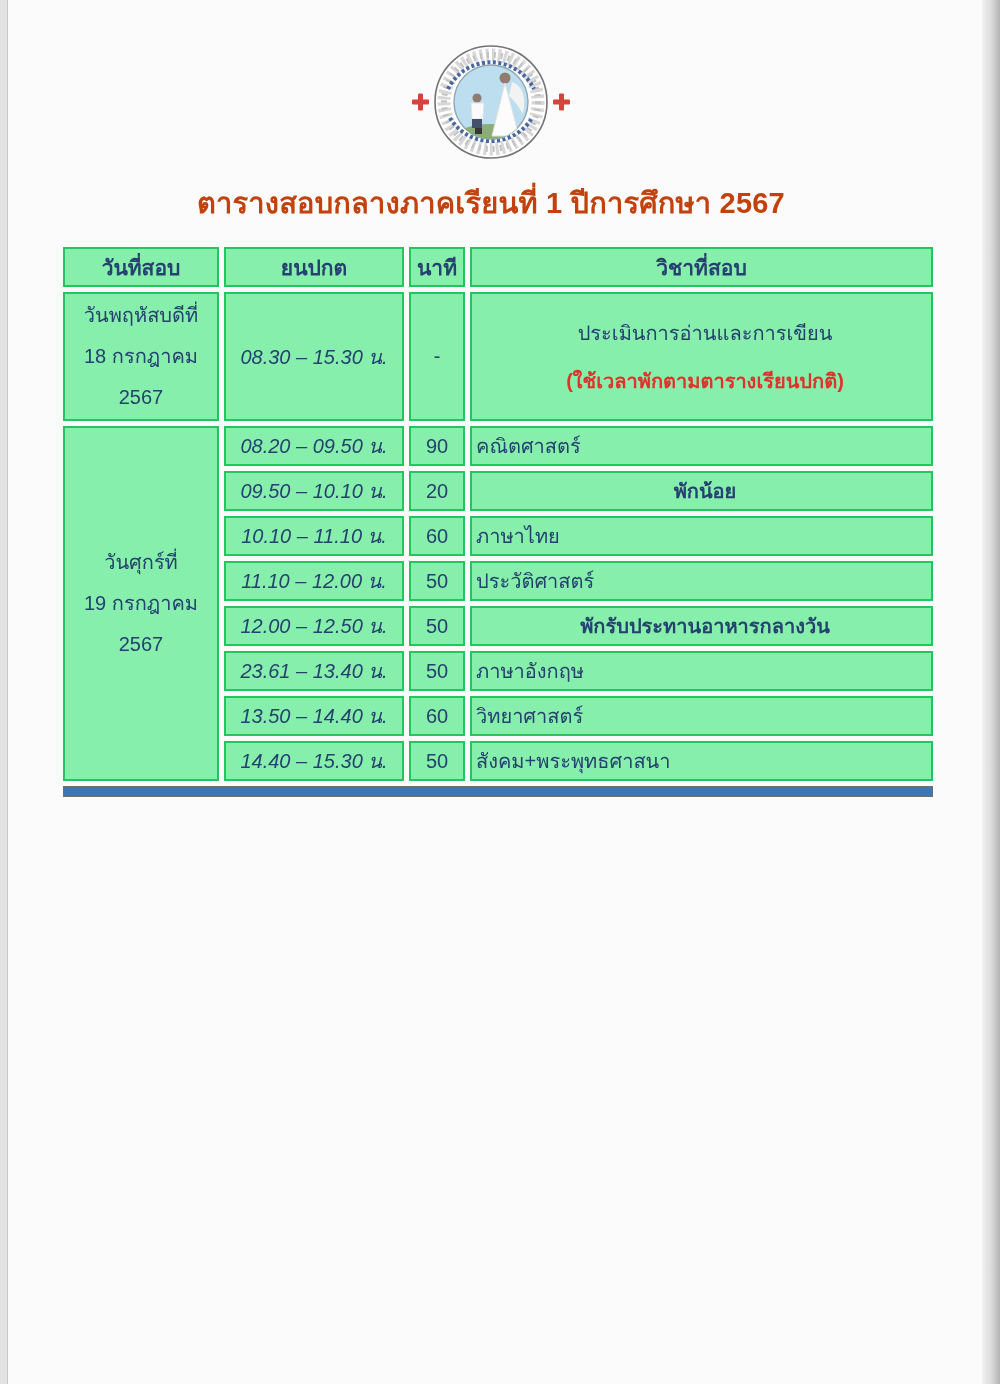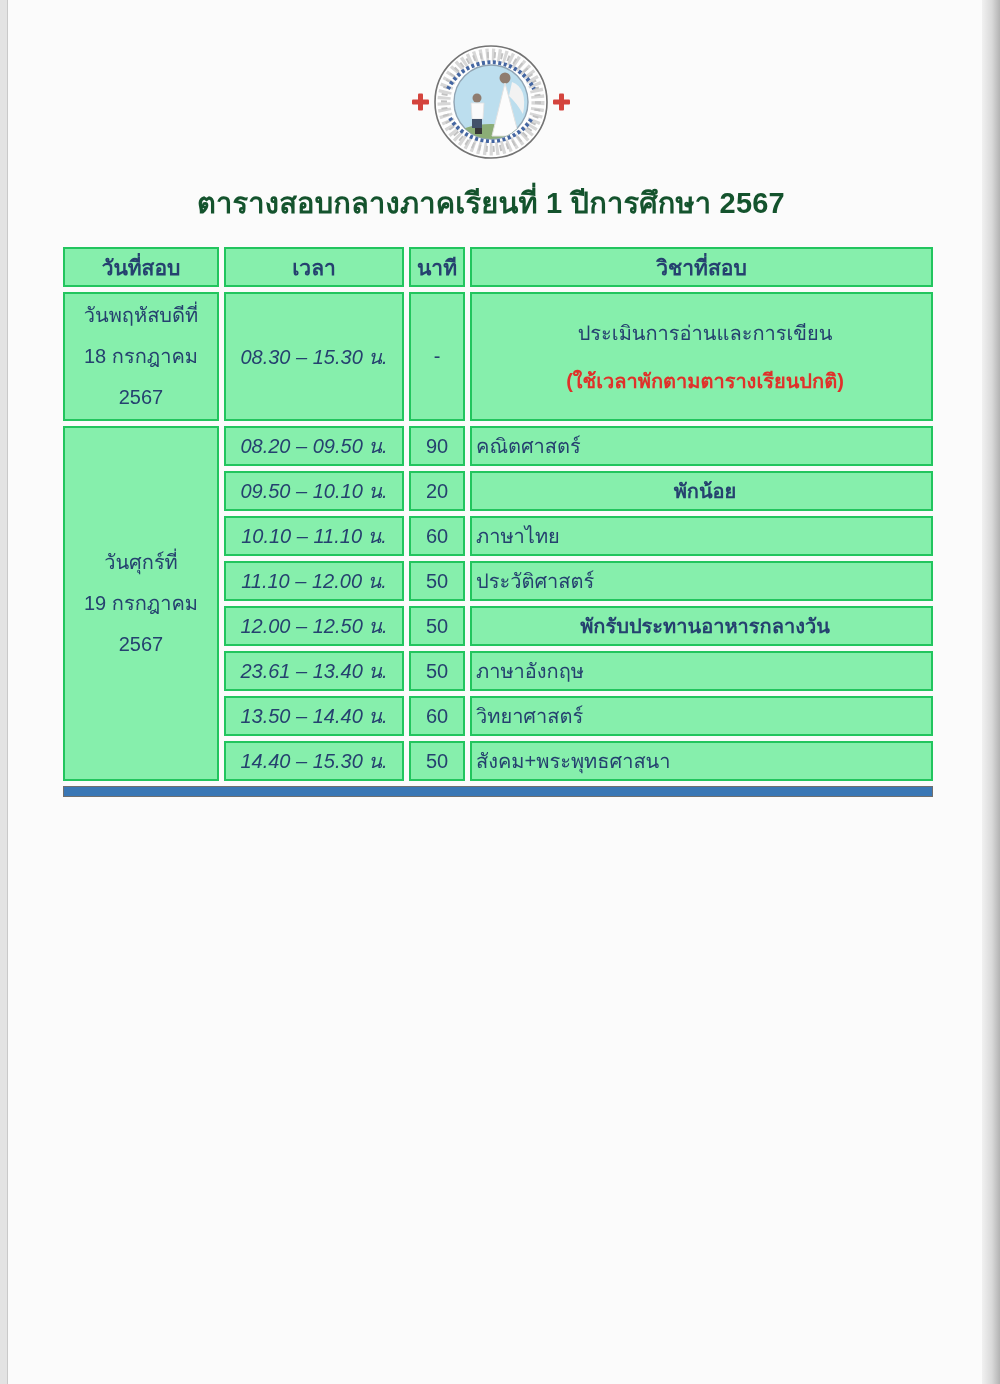--- a/index.html
+++ b/index.html
@@ -20,21 +20,21 @@
     background: linear-gradient(to right, #f1f1f1 0%, #d9d9d9 55%, #b3b3b3 100%);
   }
 
   .content { position: absolute; left: 0; top: 0; width: 982px; }
 
   .logo-wrap { text-align: center; padding-top: 40px; }
   .logo-wrap svg { filter: blur(0.6px); opacity: 0.95; }
 
   .title {
     margin: 12px 0 0 0; text-align: center;
-    font-size: 29px; font-weight: bold; color: #14532d;
+    font-size: 29px; font-weight: bold; color: #c2410c;
     letter-spacing: 0.2px;
   }
   .subtitle {
     margin: 18px 0 0 0; text-align: center;
     font-size: 25px; font-weight: bold; color: #2b4a7e;
     white-space: pre-wrap;
   }
 
   table.schedule {
     border-collapse: separate; border-spacing: 5px;
@@ -135,21 +135,21 @@
   <table class="schedule">
     <colgroup>
       <col class="c-date">
         <col class="c-time">
         <col class="c-min">
         <col class="c-subj">
     </colgroup>
     <tbody>
       <tr>
         <th>วันที่สอบ</th>
-        <th>เวลา</th>
+        <th>ยนปกต</th>
         <th>นาที</th>
         <th>วิชาที่สอบ</th>
       </tr>
 
       <tr class="thu-row">
         <td class="date-cell">
           <div>วันพฤหัสบดีที่</div>
           <div>18 กรกฎาคม</div>
           <div>2567</div>
         </td>

